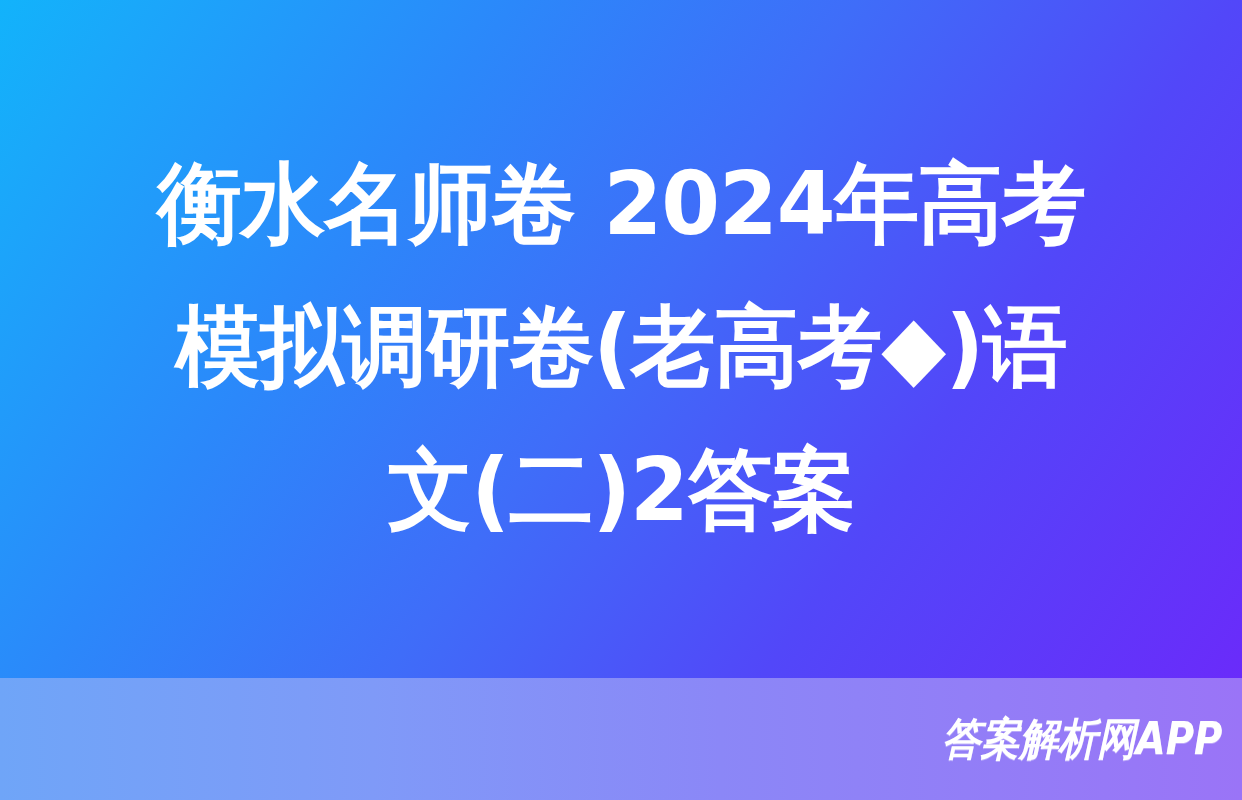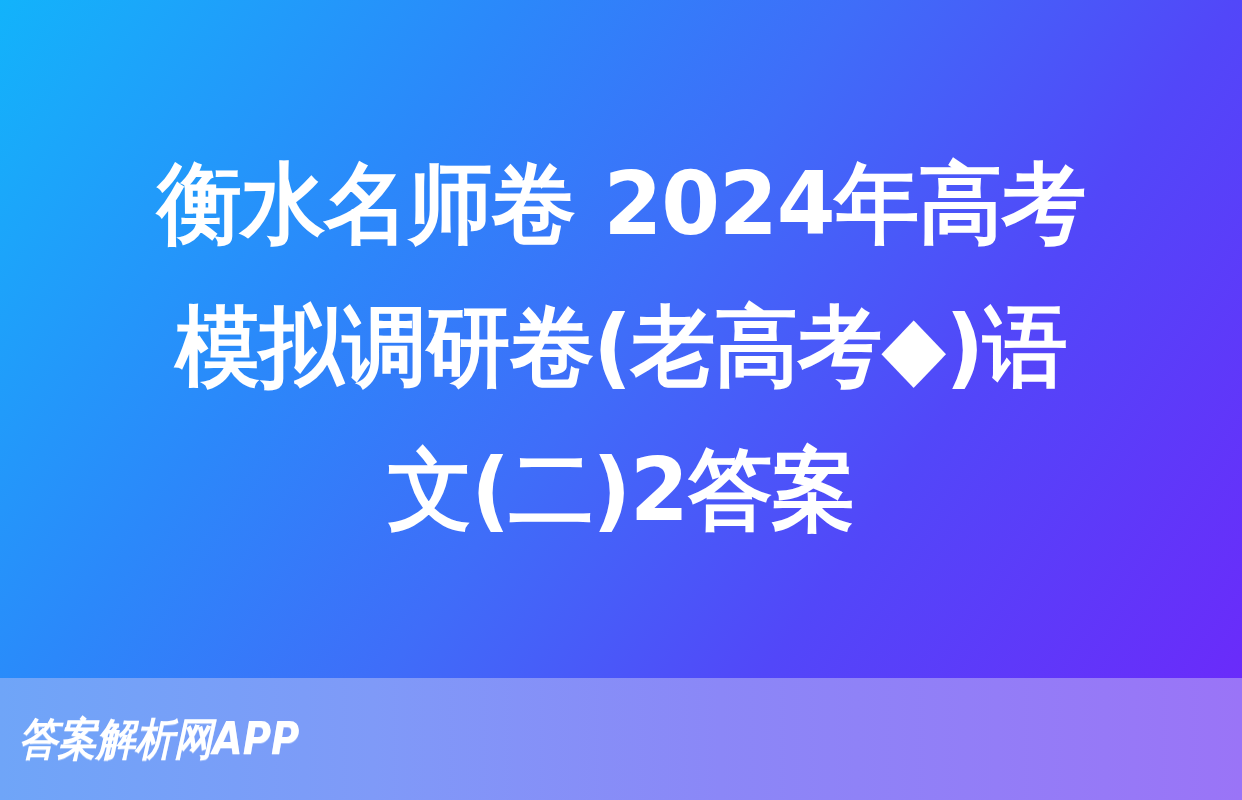--- a/index.html
+++ b/index.html
@@ -70,21 +70,21 @@
     top: 678px;
     width: 1242px;
     height: 122px;
     background: linear-gradient(90deg,
                 #6fa5f8 0%,
                 #7f9af8 30%,
                 #8b87f7 58%,
                 #9a74f7 100%);
     display: flex;
     align-items: center;
-    justify-content: flex-start;
+    justify-content: flex-end;
   }
 
   #watermark-text {
     color: #ffffff;
     font-family: "DejaVu Sans", "Liberation Sans", sans-serif;
     font-size: 44px;
     font-weight: bold;
     font-style: italic;
     letter-spacing: 0px;
     white-space: nowrap;

